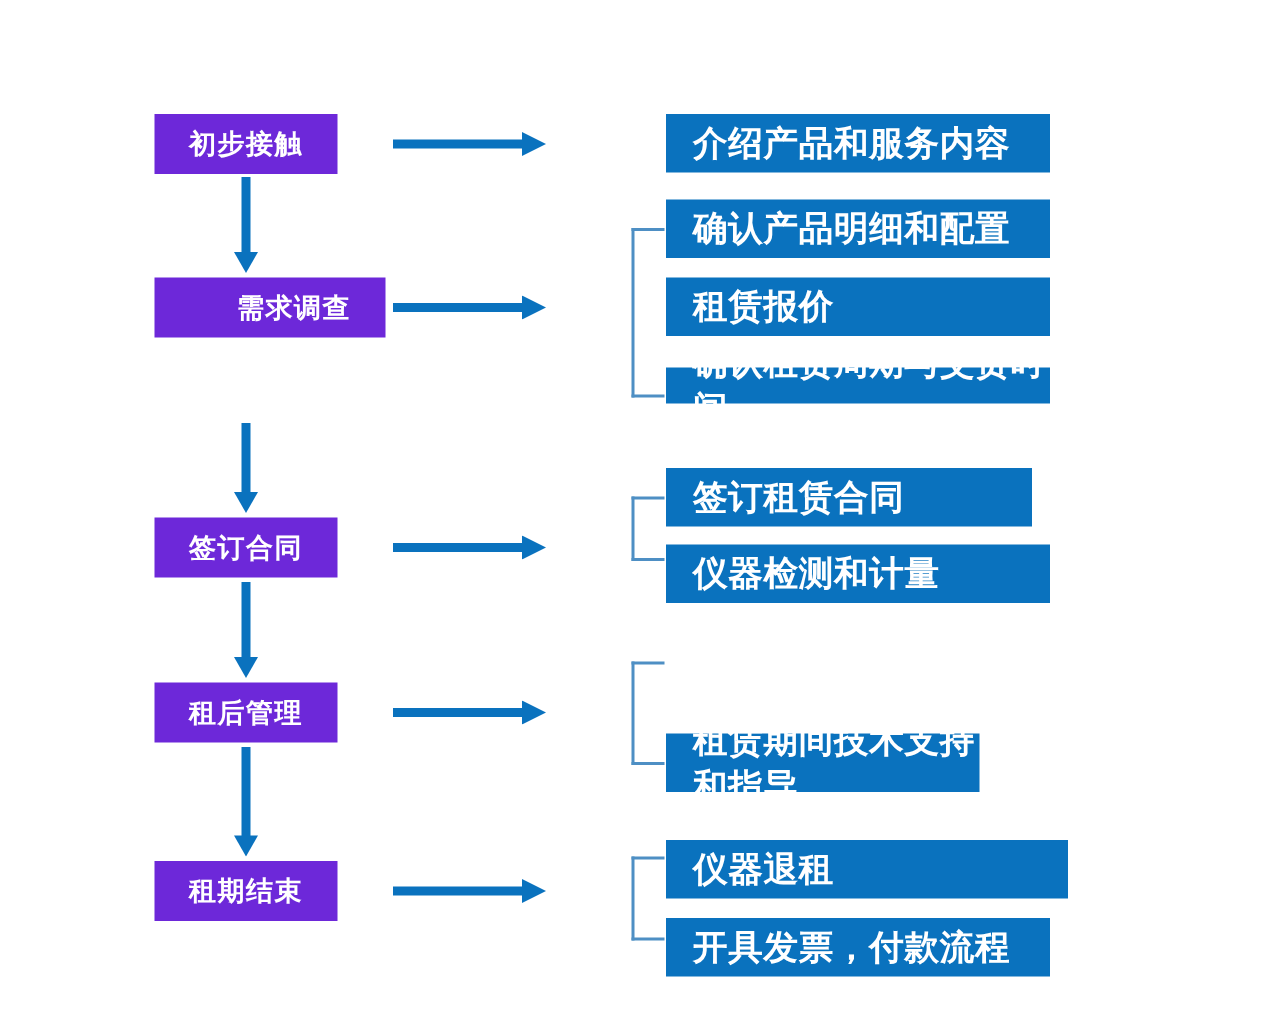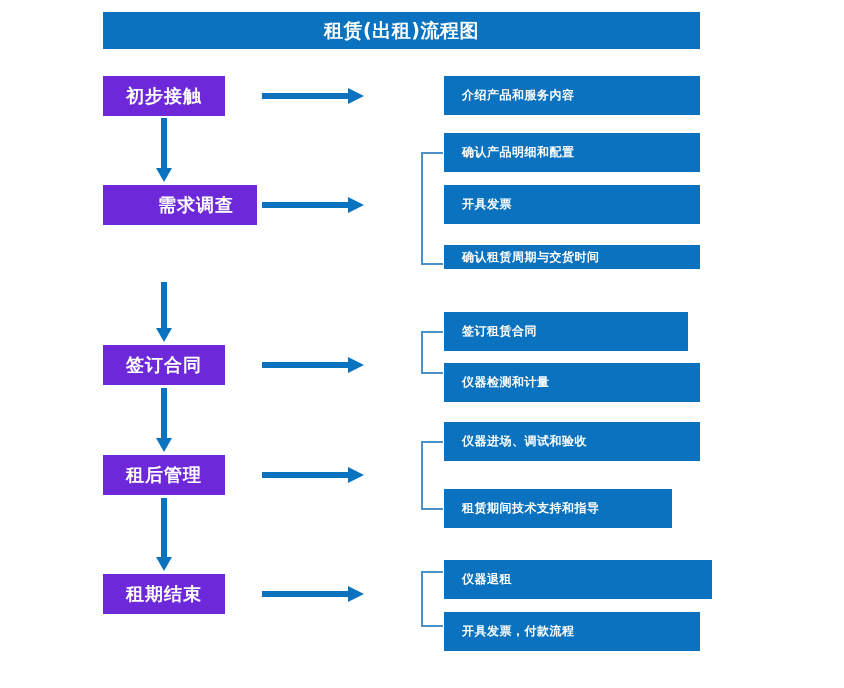--- a/index.html
+++ b/index.html
@@ -42,21 +42,21 @@
     font-size: 18px;
     font-weight: bold;
     letter-spacing: 1px;
   }
   .detail-box {
     position: absolute;
     background: #0A72BE;
     color: #ffffff;
     display: flex;
     align-items: center;
-    font-size: 12px;
+    font-size: 23px;
     font-weight: bold;
     padding-left: 18px;
     box-sizing: border-box;
     letter-spacing: 0.5px;
   }
   .arrow-right {
     position: absolute;
     height: 16px;
   }
   .arrow-down {
@@ -69,21 +69,20 @@
     border-top: 2px solid #4E8FC4;
     border-bottom: 2px solid #4E8FC4;
     box-sizing: border-box;
   }
 </style>
 </head>
 <body>
 
 <div id="canvas">
 
-  <div class="title-bar">租赁(出租)流程图</div>
 
   <div class="stage-box" style="left:103px; top:76px; width:122px; height:40px;">初步接触</div>
 
   <div class="stage-box" style="left:103px; top:185px; width:122px; height:40px;padding-left:32px;">需求调查</div>
 
   <div class="stage-box" style="left:103px; top:345px; width:122px; height:40px;">签订合同</div>
 
   <div class="stage-box" style="left:103px; top:455px; width:122px; height:40px;">租后管理</div>
 
   <div class="stage-box" style="left:103px; top:574px; width:122px; height:40px;">租期结束</div>
@@ -156,29 +155,28 @@
   <div class="bracket" style="left:421px; top:331px; width:22px; height:43px;"></div>
 
   <div class="bracket" style="left:421px; top:441px; width:22px; height:69px;"></div>
 
   <div class="bracket" style="left:421px; top:571px; width:22px; height:56px;"></div>
 
   <div class="detail-box" style="left:444px; top:76px; width:256px; height:39px;">介绍产品和服务内容</div>
 
   <div class="detail-box" style="left:444px; top:133px; width:256px; height:39px;text-align:right;">确认产品明细和配置</div>
 
-  <div class="detail-box" style="left:444px; top:185px; width:256px; height:39px;">开具发票</div>
+  <div class="detail-box" style="left:444px; top:185px; width:256px; height:39px;">租赁报价</div>
 
   <div class="detail-box" style="left:444px; top:245px; width:256px; height:24px;">确认租赁周期与交货时间</div>
 
   <div class="detail-box" style="left:444px; top:312px; width:244px; height:39px;text-align:center;">签订租赁合同</div>
 
   <div class="detail-box" style="left:444px; top:363px; width:256px; height:39px;">仪器检测和计量</div>
 
-  <div class="detail-box" style="left:444px; top:422px; width:256px; height:39px;">仪器进场、调试和验收</div>
 
-  <div class="detail-box" style="left:444px; top:489px; width:228px; height:39px;text-align:right;">租赁期间技术支持和指导</div>
+  <div class="detail-box" style="left:444px; top:489px; width:209px; height:39px;">租赁期间技术支持和指导</div>
 
   <div class="detail-box" style="left:444px; top:560px; width:268px; height:39px;">仪器退租</div>
 
   <div class="detail-box" style="left:444px; top:612px; width:256px; height:39px;">开具发票，付款流程</div>
 
 </div>
 
 </body></html>

